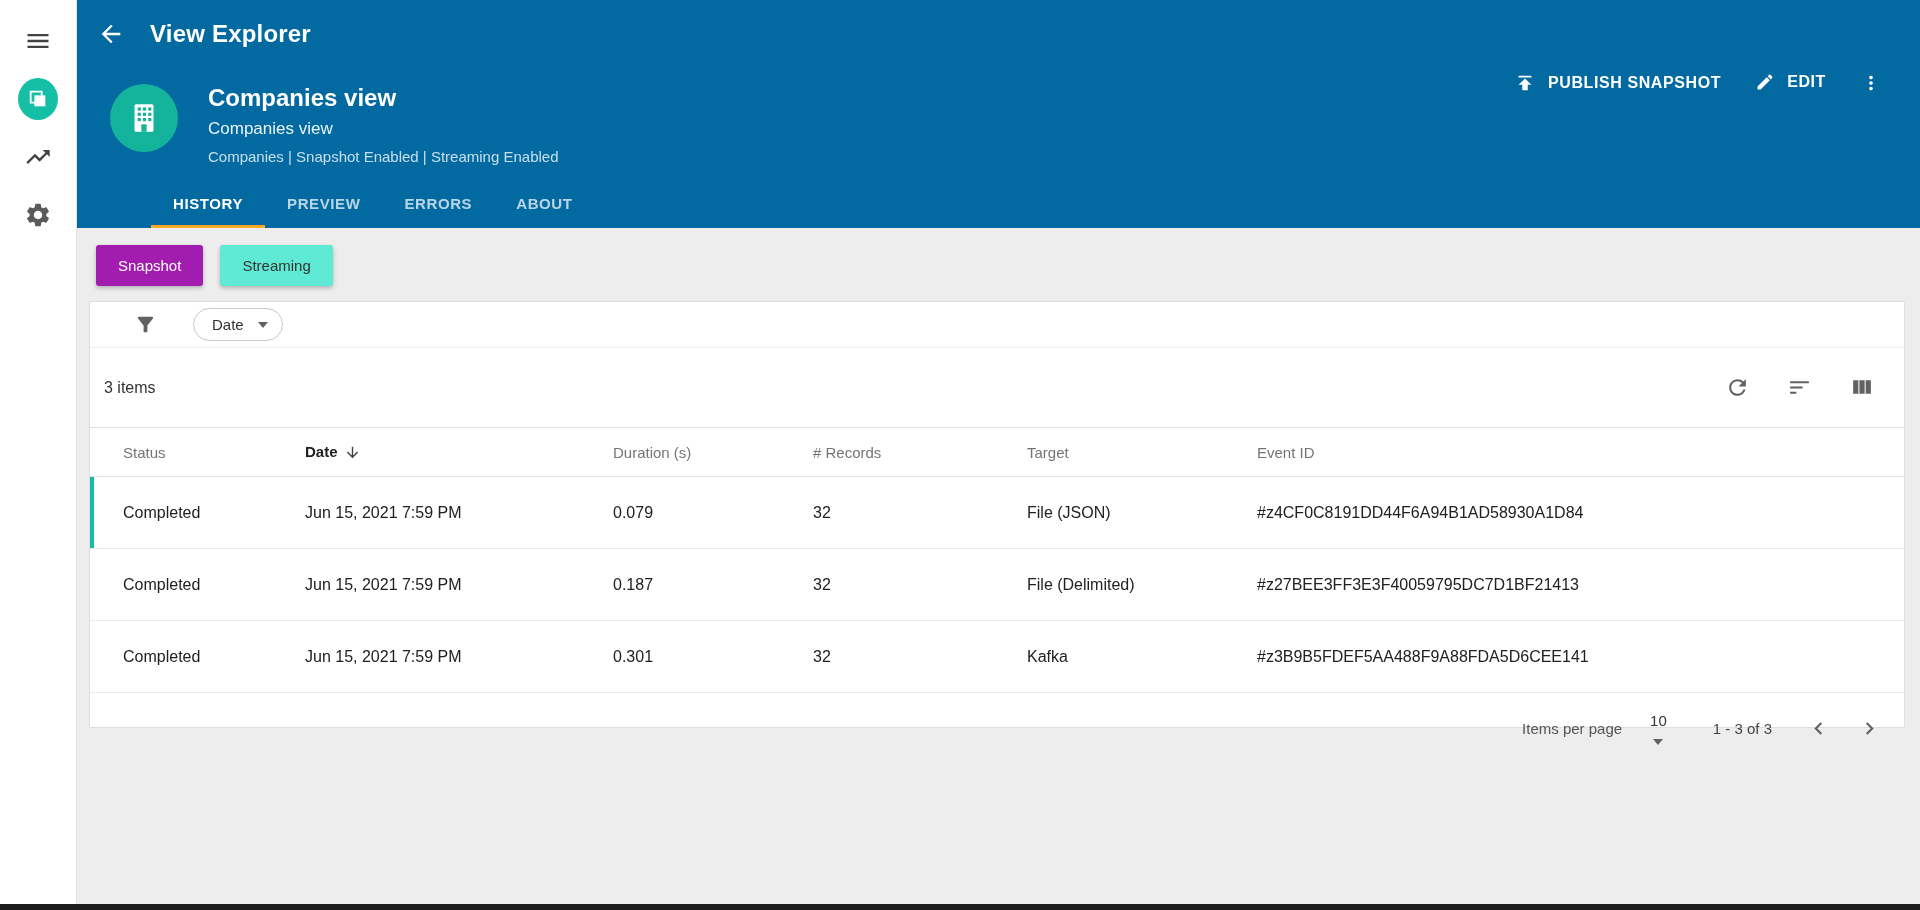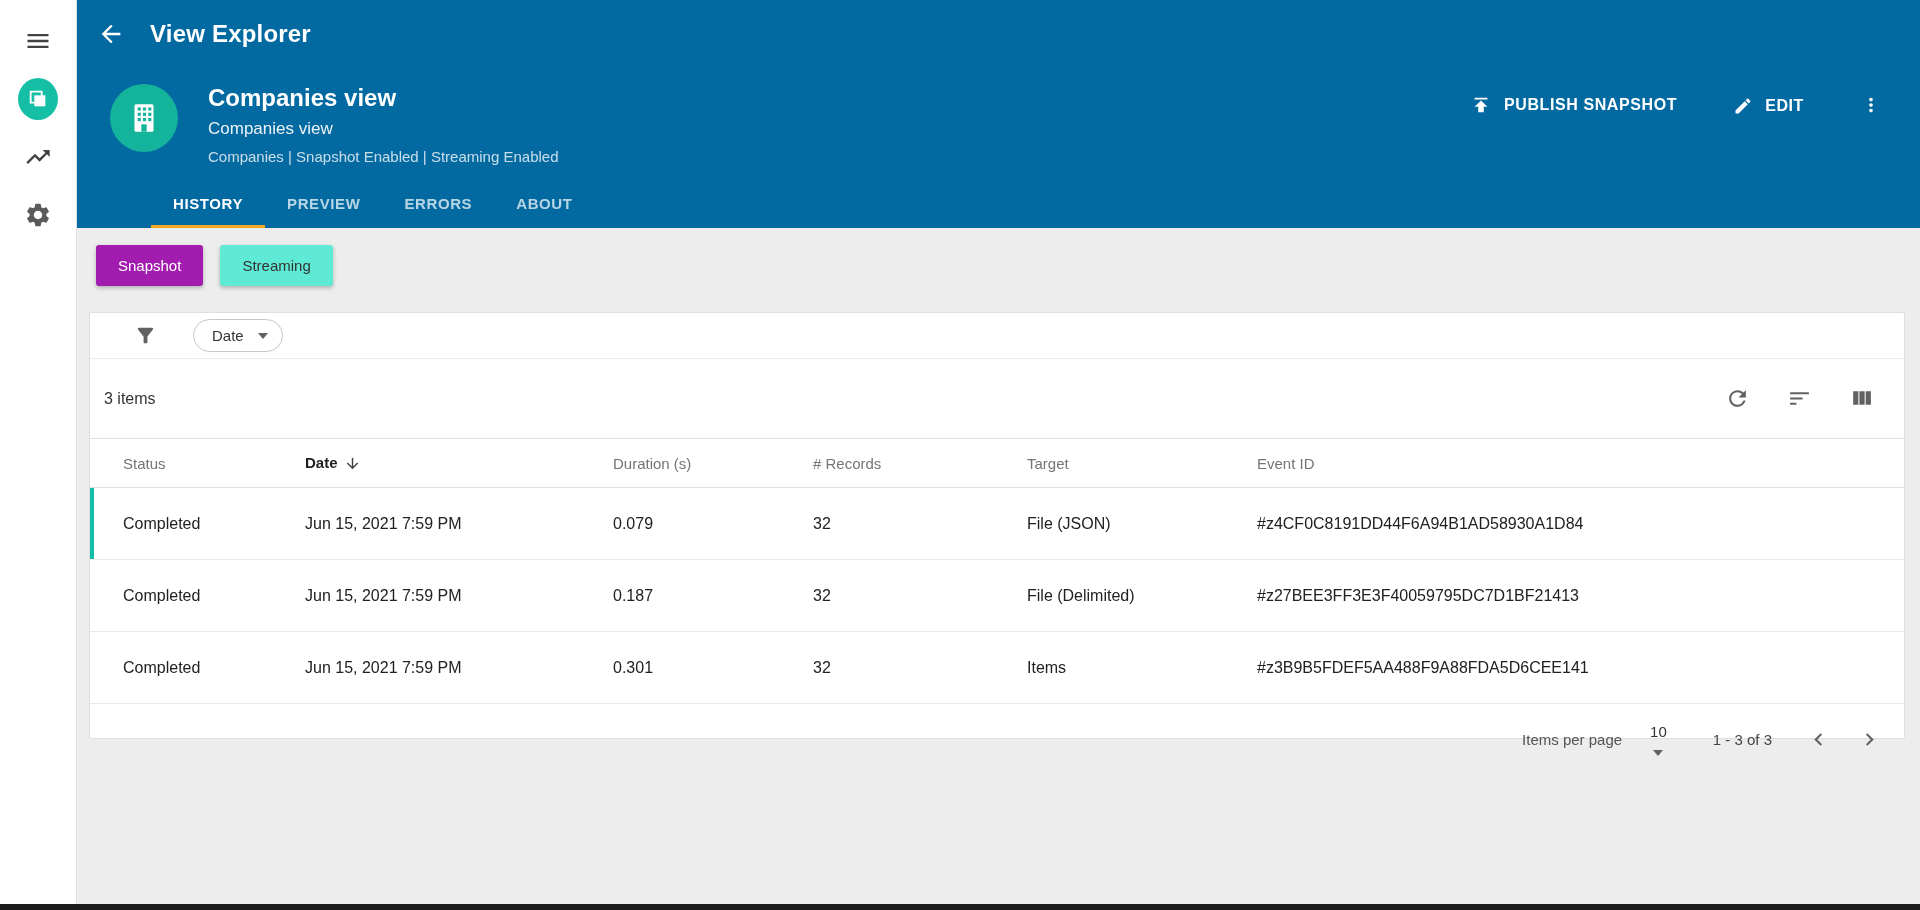--- a/index.html
+++ b/index.html
@@ -19,35 +19,35 @@
   .topbar { position:absolute; top:20px; left:20px; display:flex; align-items:center; gap:25px; }
   .topbar .title { font-size:24px; font-weight:700; letter-spacing:.2px; }
   .icon-btn { background:none; border:none; cursor:pointer; display:flex; align-items:center; justify-content:center; padding:0; }
 
   .entity { position:absolute; top:84px; left:33px; display:flex; gap:30px; }
   .avatar { width:68px; height:68px; border-radius:50%; background:#14b39c; display:flex; align-items:center; justify-content:center; flex-shrink:0; }
   .entity-text .e-title { font-size:24px; font-weight:700; }
   .entity-text .e-sub { font-size:17px; margin-top:7px; color:rgba(255,255,255,.92); }
   .entity-text .e-meta { font-size:15px; margin-top:9px; color:rgba(255,255,255,.78); }
 
-  .actions { position:absolute; top:72px; right:38px; display:flex; align-items:flex-end; gap:56px; height:44px; }
+  .actions { position:absolute; top:72px; right:38px; display:flex; align-items:flex-start; gap:34px; height:44px; }
   .action-btn { display:flex; align-items:center; gap:12px; background:none; border:none; color:#fff; font-size:16px; font-weight:700; letter-spacing:.6px; cursor:pointer; font-family:inherit; }
 
   .tabs { position:absolute; bottom:0; left:74px; display:flex; }
   .tab { height:46px; padding:0 22px; display:flex; align-items:center; font-size:15px; font-weight:700; letter-spacing:.6px; color:rgba(255,255,255,.72); border-bottom:3px solid transparent; cursor:pointer; background:none; border-top:none; border-left:none; border-right:none; font-family:inherit; }
   .tab.active { color:#fff; border-bottom-color:#f9a825; }
 
   
   .content { flex:1; background:#ededed; padding:17px 15px 0 12px; }
   .toggles { display:flex; gap:17px; margin-left:7px; }
   .toggle { height:41px; padding:0 22px; border:none; border-radius:3px; font-size:15px; font-family:inherit; cursor:pointer; box-shadow:0 2px 4px rgba(0,0,0,.25); }
   .toggle.on { background:#a21caf; color:#fff; }
   .toggle.off { background:#5eead4; color:#333; }
 
-  .card { margin-top:26px; width:1816px; height:427px; background:#fff; border:1px solid #dfdfdf; border-radius:2px; }
+  .card { margin-top:15px; width:1816px; height:427px; background:#fff; border:1px solid #dfdfdf; border-radius:2px; }
 
   .filterbar { height:45px; display:flex; align-items:center; padding-left:44px; gap:36px; }
   .chip { height:33px; border:1px solid #c7c7c7; border-radius:17px; background:#fff; display:flex; align-items:center; gap:14px; padding:0 14px 0 18px; font-size:15px; color:#333; cursor:pointer; font-family:inherit; }
   .caret { width:0; height:0; border-left:5px solid transparent; border-right:5px solid transparent; border-top:6px solid #616161; }
 
   .summary { height:80px; display:flex; align-items:center; padding:0 30px 0 14px; border-top:1px solid #ececec; }
   .summary .count { font-size:16px; color:#333; }
   .summary .tools { margin-left:auto; display:flex; align-items:center; gap:37px; }
 
   table { width:100%; border-collapse:collapse; table-layout:fixed; }
@@ -243,21 +243,21 @@
               <td>0.187</td>
               <td>32</td>
               <td>File (Delimited)</td>
               <td>#z27BEE3FF3E3F40059795DC7D1BF21413</td>
             </tr>
             <tr>
               <td>Completed</td>
               <td>Jun 15, 2021 7:59 PM</td>
               <td>0.301</td>
               <td>32</td>
-              <td>Items</td>
+              <td>Kafka</td>
               <td>#z3B9B5FDEF5AA488F9A88FDA5D6CEE141</td>
             </tr>
           </tbody>
         </table>
 
         <div class="pagination">
           <span class="ipp-label">Items per page</span>
           <button class="ipp-select">
             <span>10</span>
             <span class="caret"></span>

